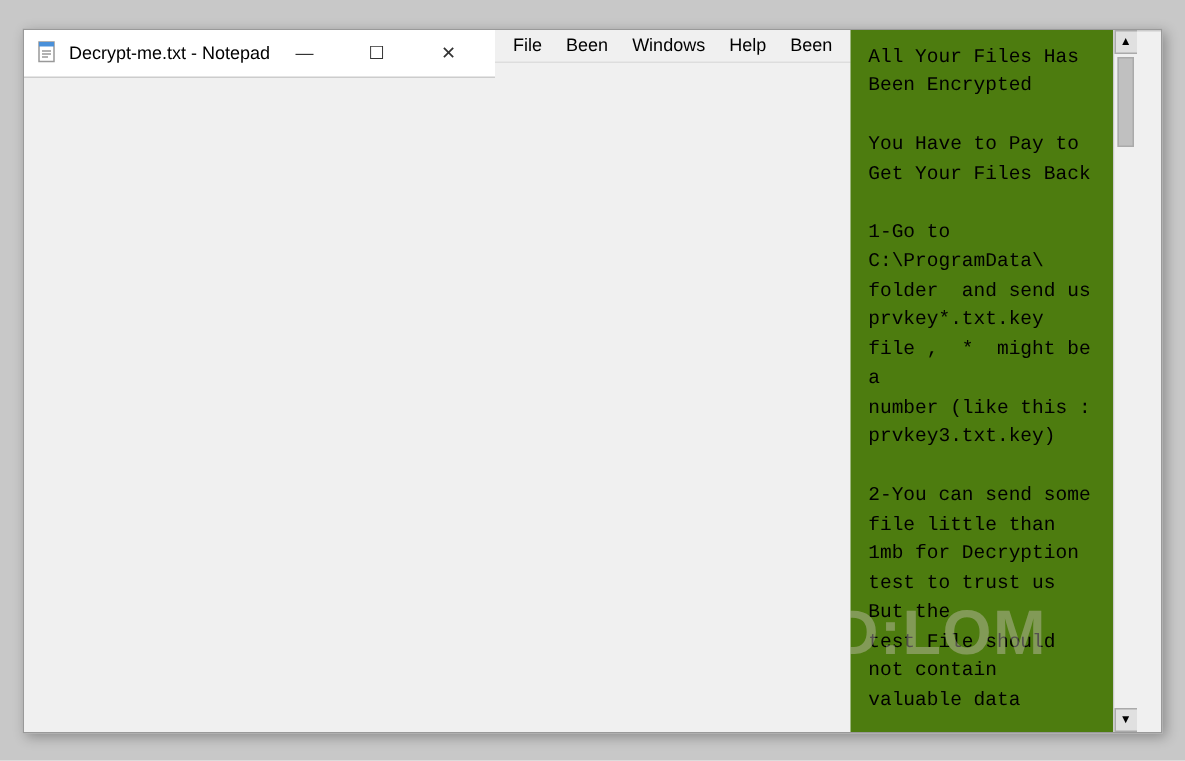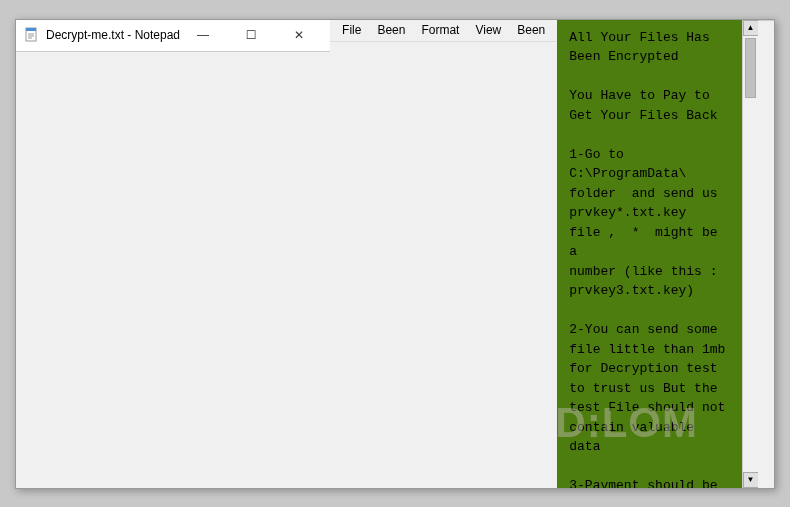--- a/index.html
+++ b/index.html
@@ -191,22 +191,22 @@
     <div class="title-bar-controls">
       <button class="title-bar-btn">—</button>
       <button class="title-bar-btn">☐</button>
       <button class="title-bar-btn close">✕</button>
     </div>
   </div>
 
   <div class="menu-bar">
     <div class="menu-item">File</div>
     <div class="menu-item">Been</div>
-    <div class="menu-item">Format</div>
-    <div class="menu-item">View</div>
+    <div class="menu-item">Windows</div>
+    <div class="menu-item">Help</div>
     <div class="menu-item">Been</div>
   </div>
 
   <div class="content-area">
     <div class="text-content">All Your Files Has Been Encrypted
 
 You Have to Pay to Get Your Files Back
 
 1-Go to C:\ProgramData\  folder  and send us prvkey*.txt.key  file ,  *  might be a
 number (like this : prvkey3.txt.key)

